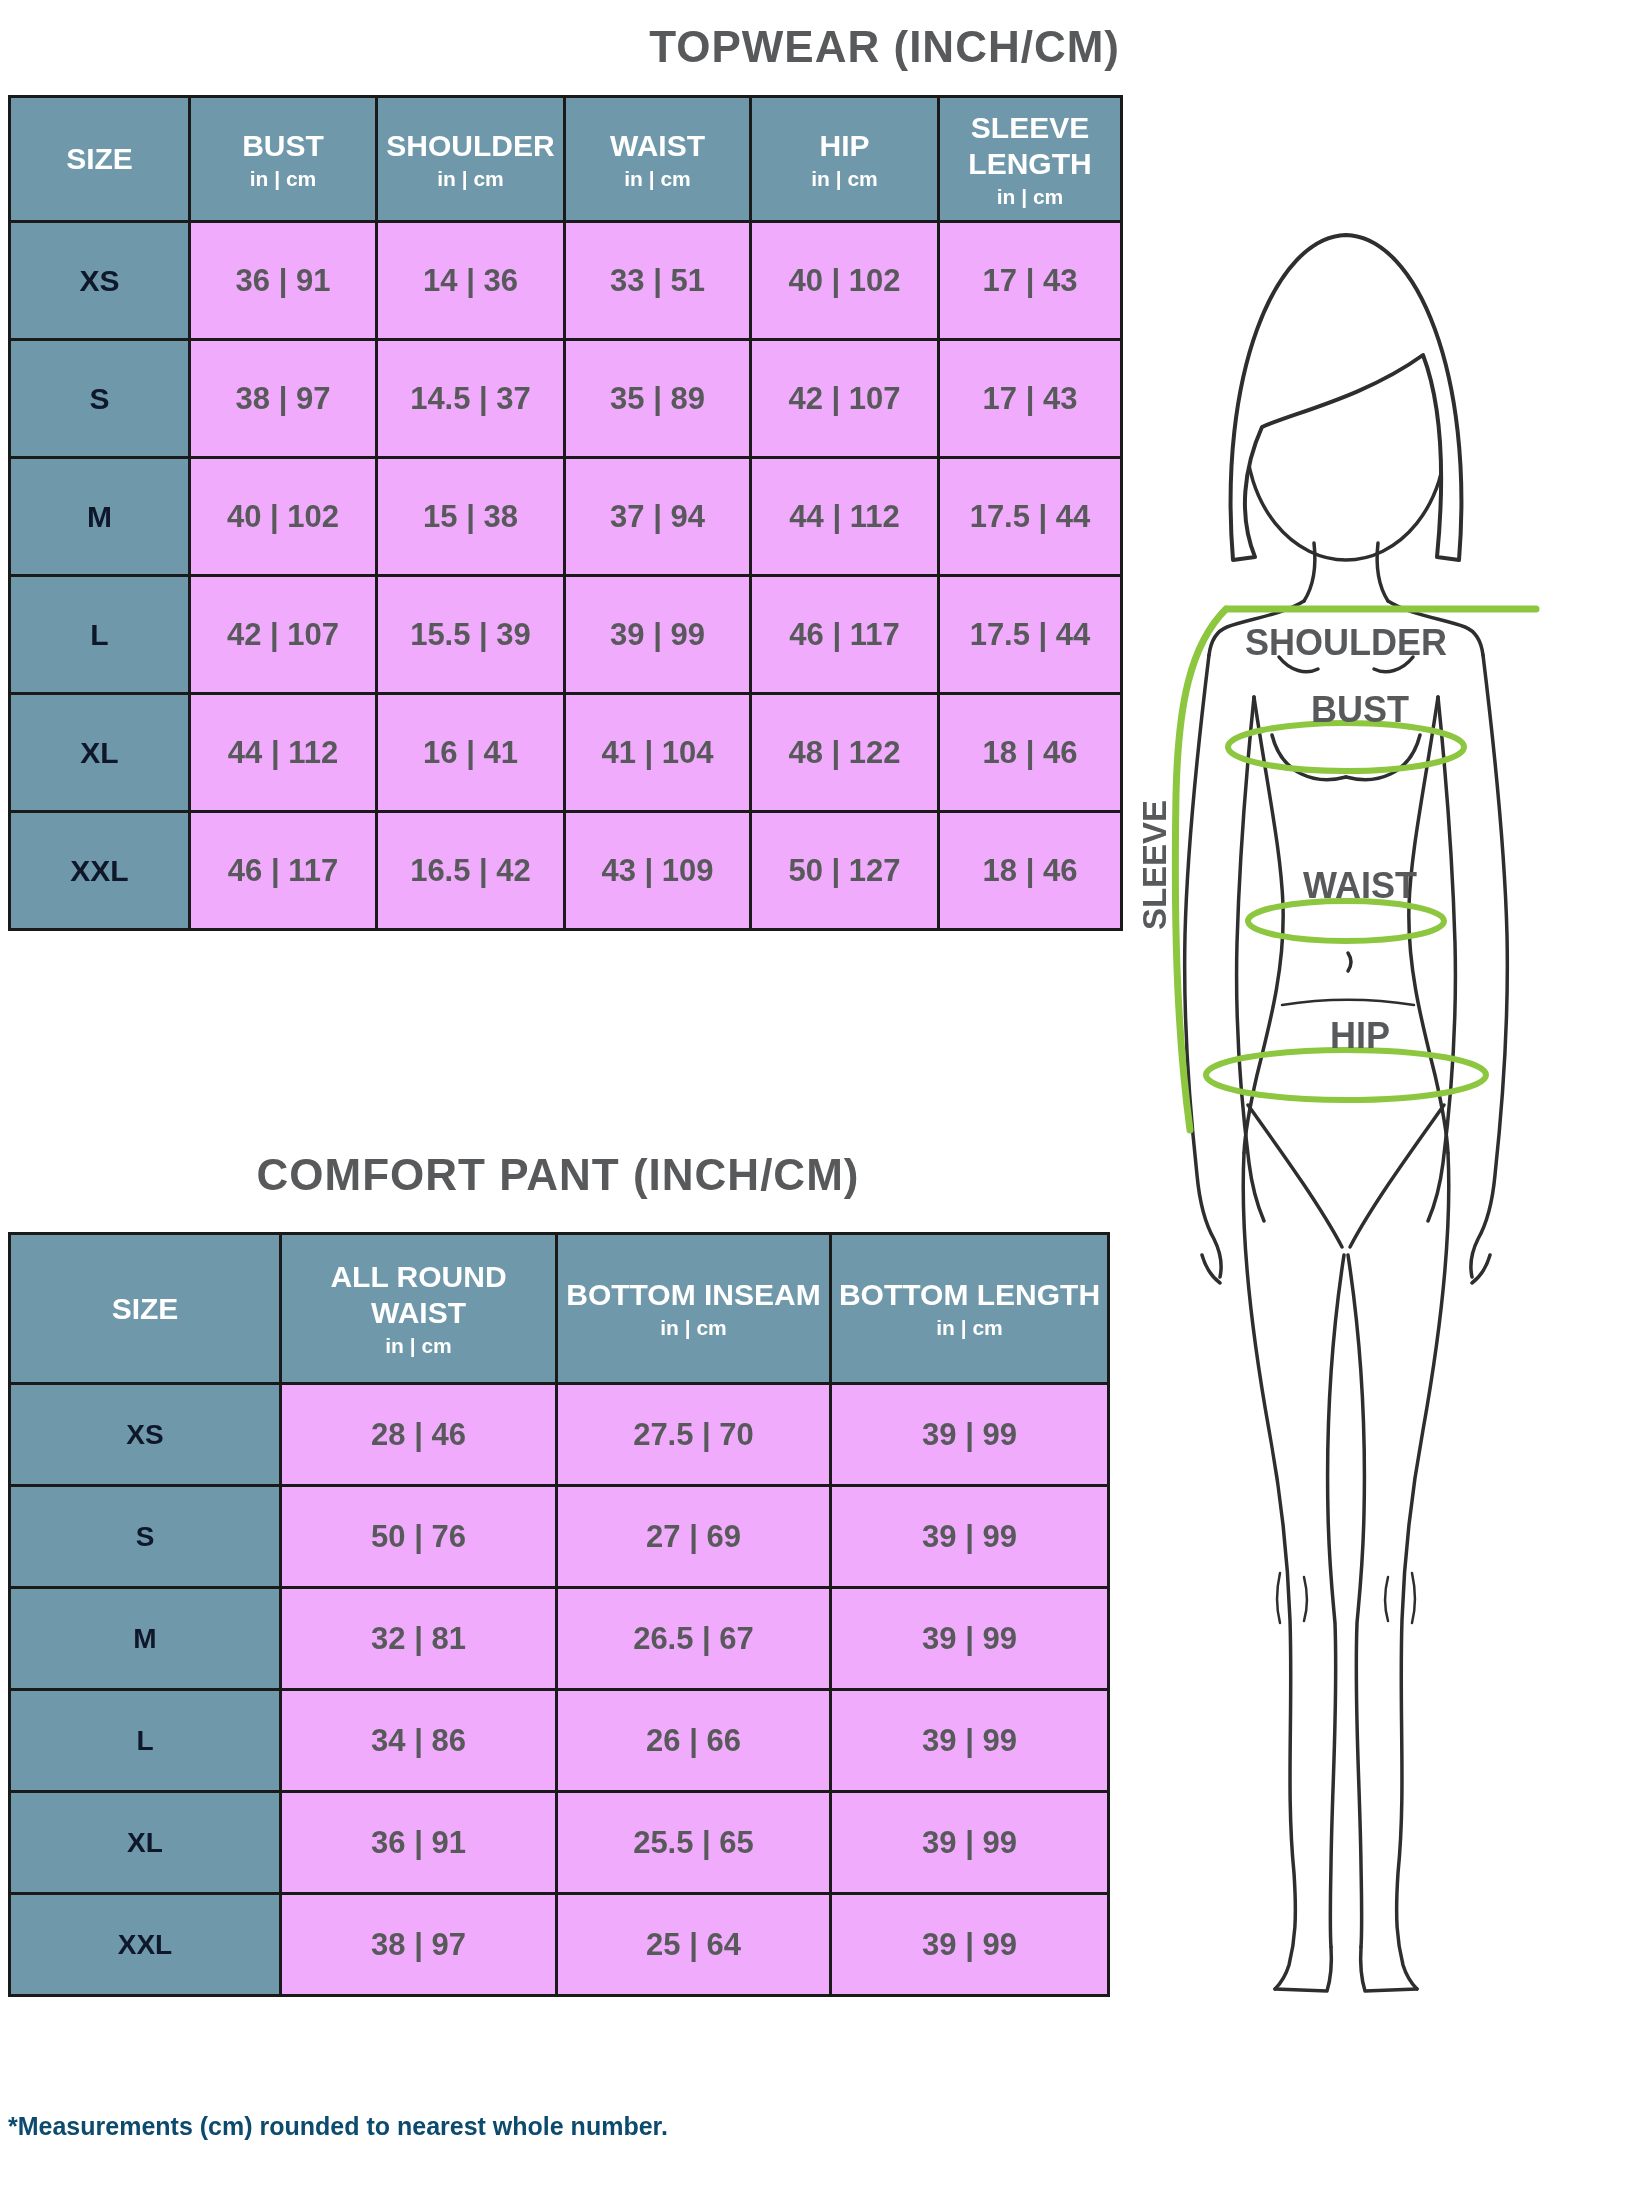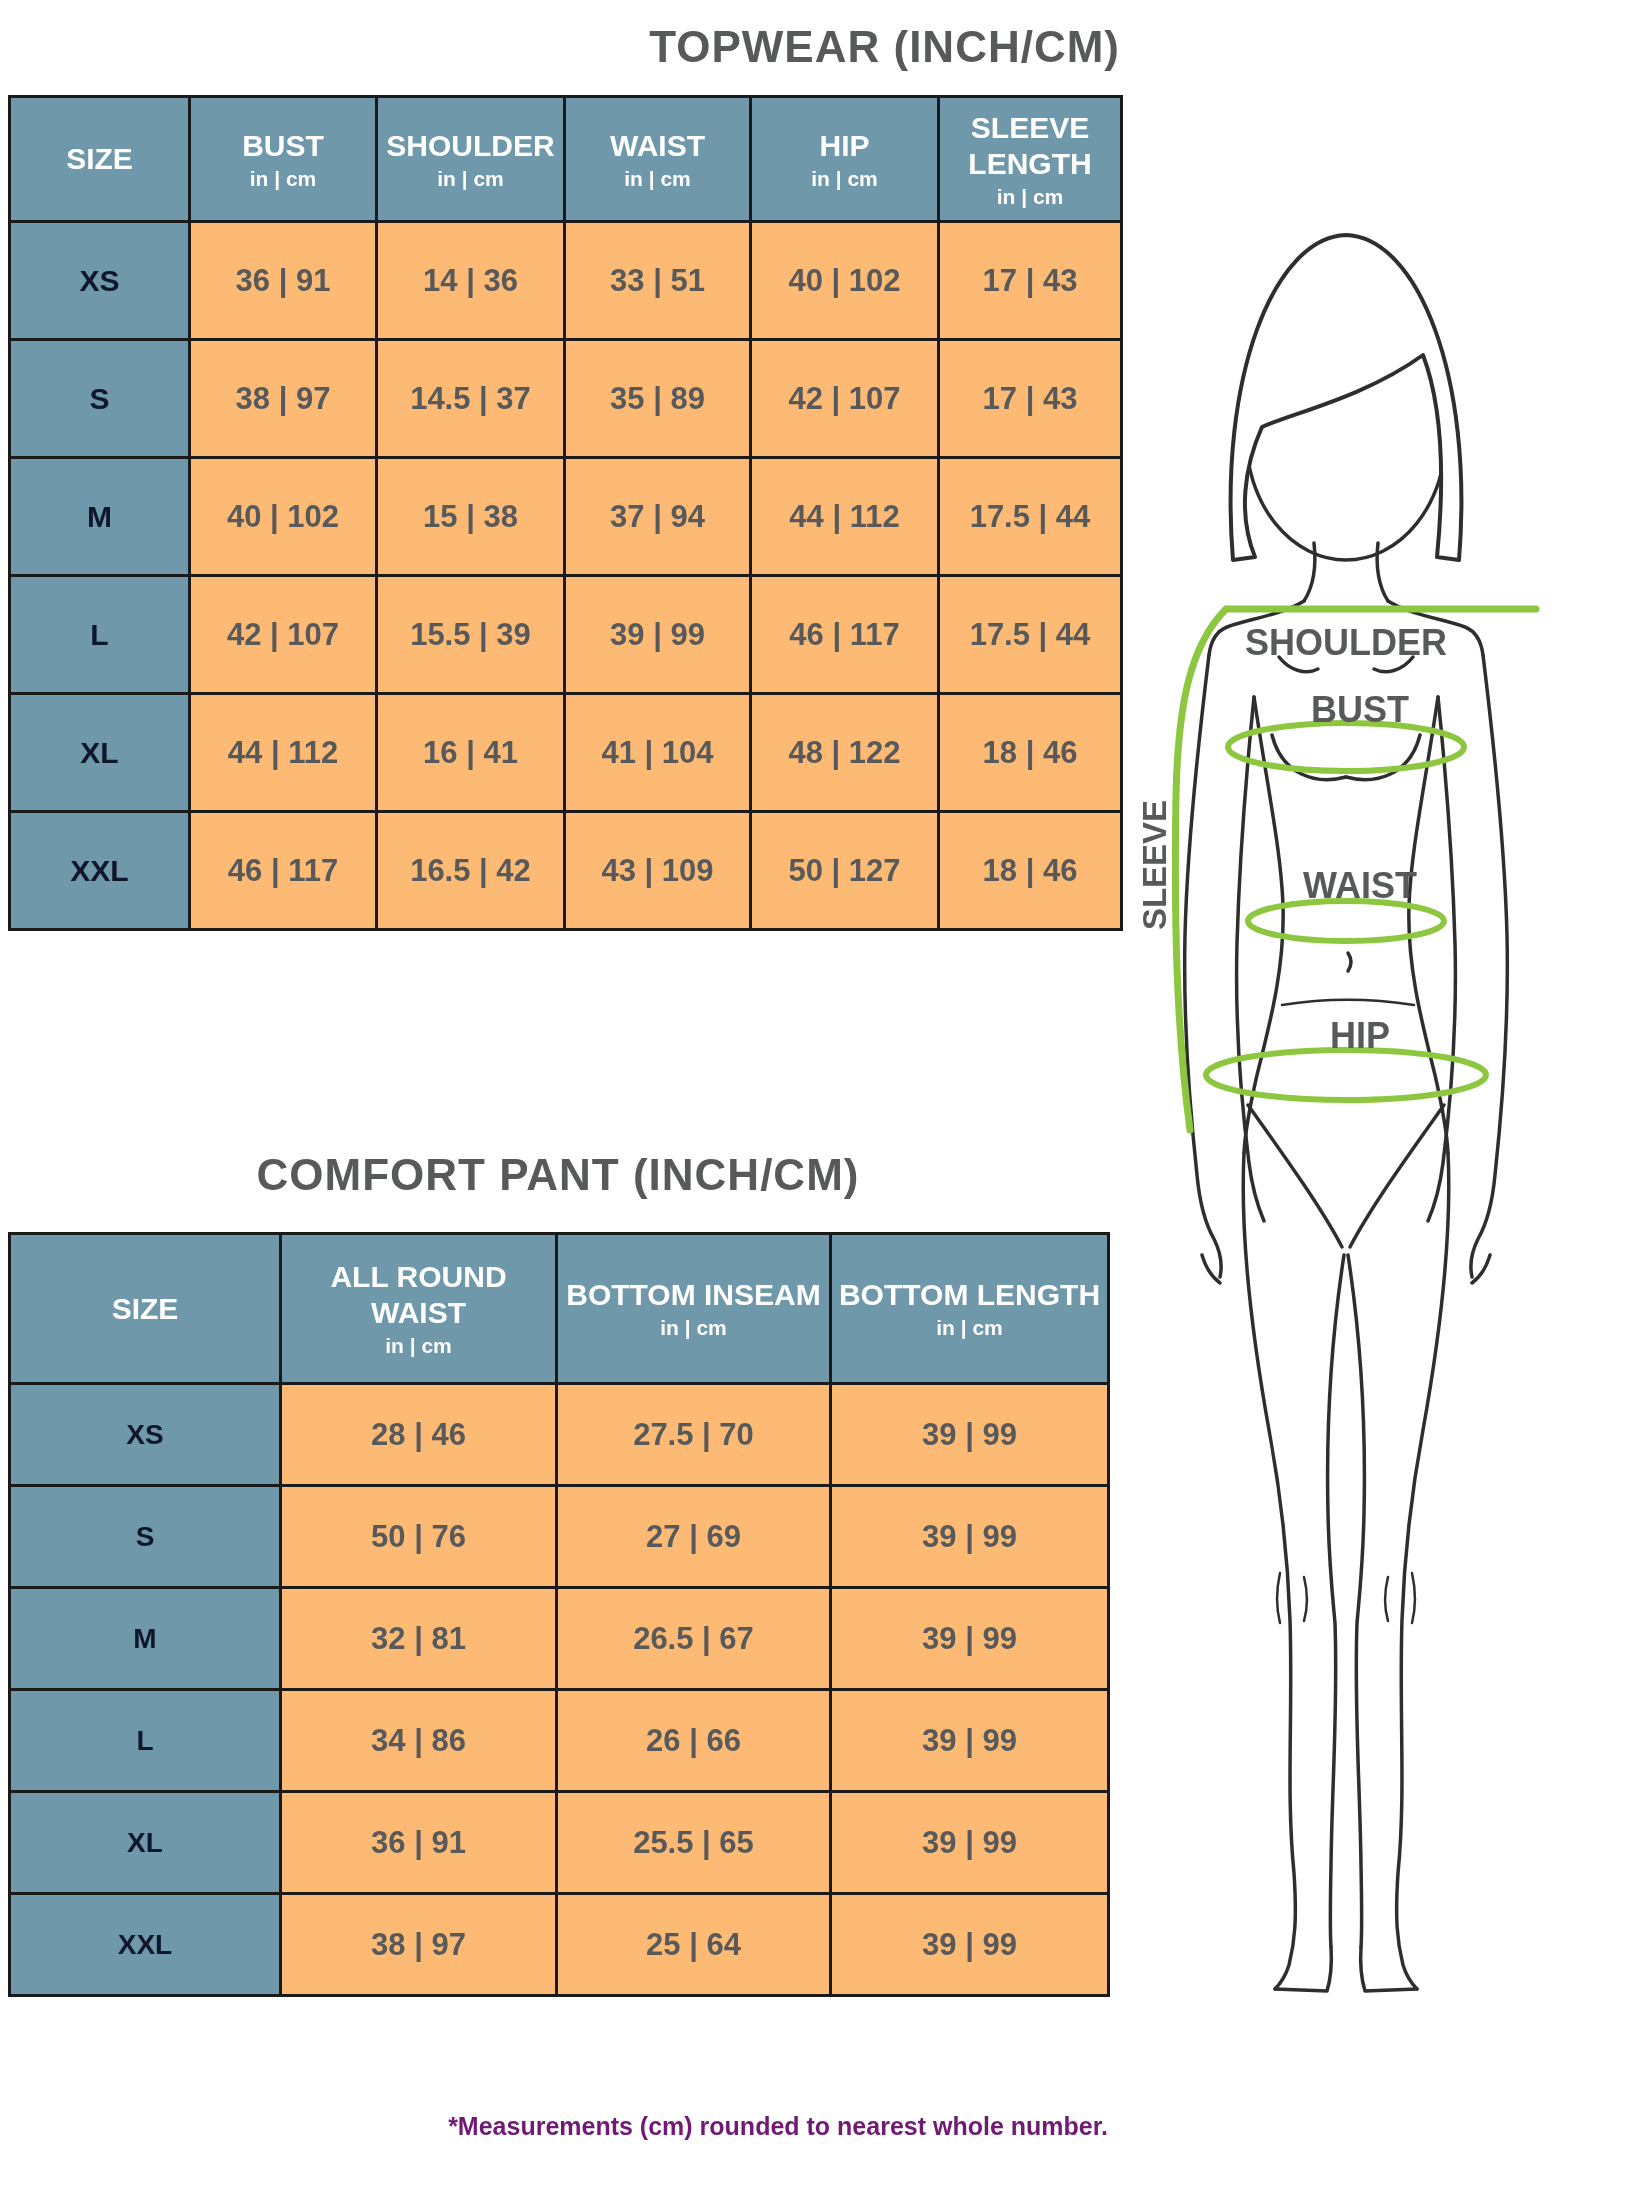--- a/index.html
+++ b/index.html
@@ -18,28 +18,28 @@
   #pant-table{left:8px;top:1232px;width:1100px;}
   th,td{
     border:3px solid #1A1A1A;text-align:center;vertical-align:middle;
     padding:0;font-weight:bold;color:#58595B;
   }
   th{background:#6F98AA;color:#ffffff;}
   .hdr-name{font-size:30px;line-height:1.2;}
   .hdr-unit{font-size:21px;line-height:1.1;margin-top:3px;font-weight:bold;}
   td.size-cell{background:#6F98AA;color:#0f172a;font-size:30px;}
   #pant-table td.size-cell{font-size:28px;}
-  td.val{font-size:31px;background:#fdba74;}
+  td.val{font-size:31px;background:#f0abfc;}
   #topwear-table tr.hdr{height:125px;}
   #topwear-table tr.row{height:118px;}
   #pant-table tr.hdr{height:150px;}
   #pant-table tr.row{height:102px;}
   #footnote{
-    position:absolute;left:8px;top:2112px;width:1100px;text-align:right;
-    font-size:25px;font-weight:bold;color:#701a75;
+    position:absolute;left:8px;top:2112px;width:1100px;text-align:left;
+    font-size:25px;font-weight:bold;color:#0c4a6e;
   }
   #figure-wrap{position:absolute;left:1130px;top:225px;width:460px;height:1780px;}
   .fig-label{
     font-family:"Liberation Sans",sans-serif;font-weight:bold;fill:#58595B;
     font-size:36px;
   }
   .fig-label-sleeve{font-size:33px;}
 </style>
 </head>
 <body>

